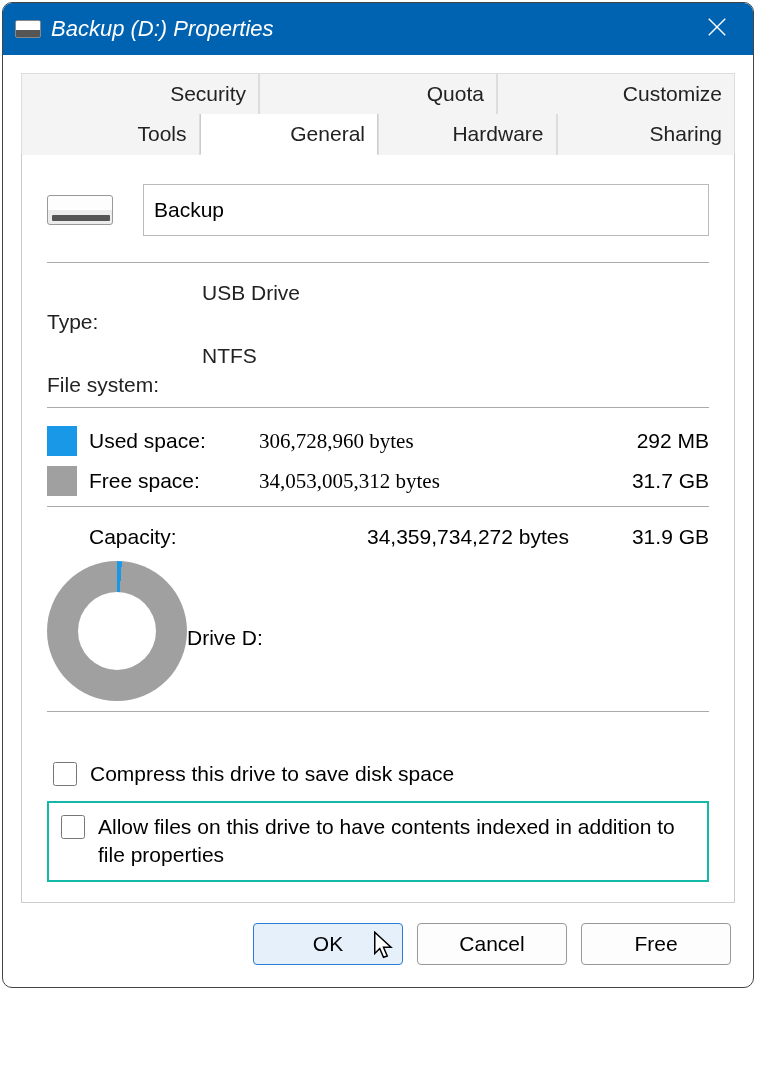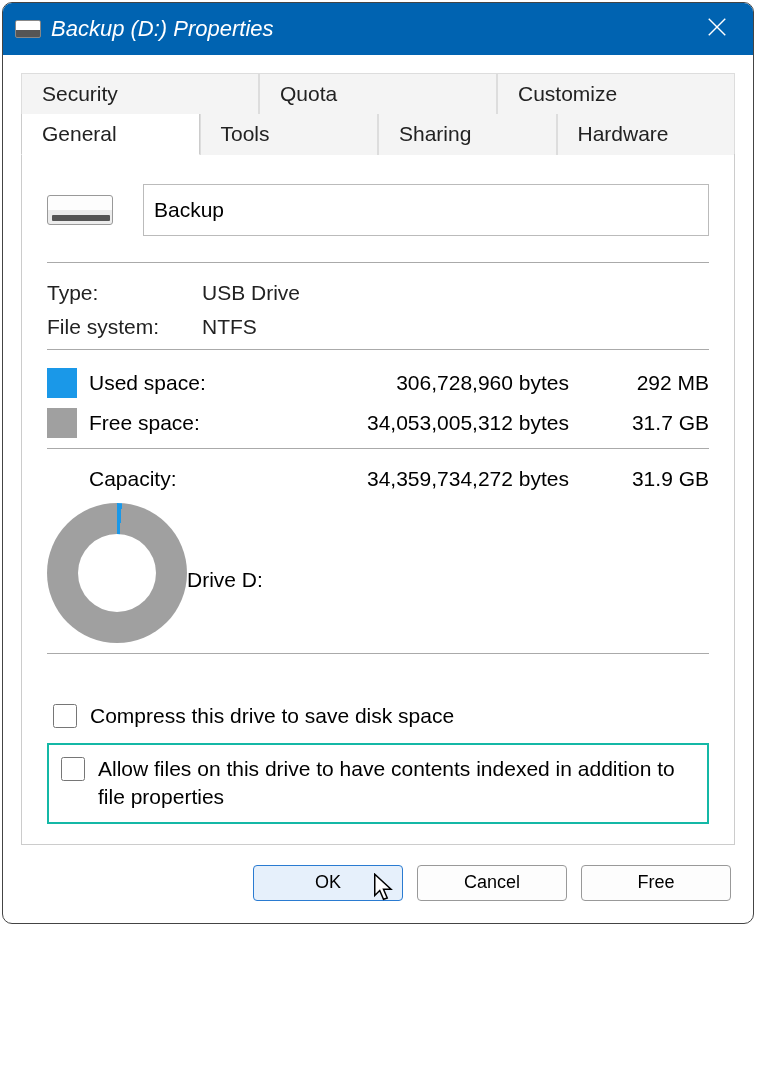--- a/index.html
+++ b/index.html
@@ -49,22 +49,22 @@
   .titlebar .close svg { width: 22px; height: 22px; }
   .tabs-area {
     padding: 18px 18px 0 18px;
     background: #fff;
   }
   .tabs-row {
     display: flex;
   }
   .tab {
     flex: 1;
-    text-align: left;
-    padding: 8px 20px;
+    text-align: right;
+    padding: 8px 12px;
     font-size: 21px;
     color: #222;
     background: #f4f4f4;
     border: 1px solid #ddd;
     border-bottom: none;
     cursor: pointer;
   }
   .tabs-row.second .tab {
     border-top: none;
   }
@@ -117,36 +117,36 @@
     border: none;
     border-top: 1px solid #aaa;
     margin: 10px 0 18px 0;
   }
   .kv {
     display: flex;
     font-size: 21px;
     color: #222;
     margin-bottom: 10px;
   }
-  .kv .k { width: 155px; }
+  .kv .k { width: 155px; margin-top: 29px; }
   .space-rows { margin-top: 11px; }
   .space-row {
     display: flex;
     align-items: center;
     font-size: 21px;
     margin-bottom: 10px;
   }
   .swatch {
     width: 30px; height: 30px;
     margin-right: 12px;
   }
   .swatch.used { background: #1a98e8; }
   .swatch.free { background: #a0a0a0; }
   .space-label { width: 170px; }
-  .space-bytes { flex: 1; text-align: right; padding-right: 40px; }
+  .space-bytes { flex: 1; padding-right: 40px; font-family: Liberation Serif, serif; }
   .space-human { width: 100px; text-align: right; }
   .cap-row {
     display: flex;
     align-items: center;
     font-size: 21px;
     margin-top: 18px;
     margin-bottom: 12px;
   }
   .cap-label { width: 212px; padding-left: 42px; }
   .cap-bytes { flex: 1; text-align: right; padding-right: 40px; }
@@ -194,22 +194,22 @@
     margin-top: 8px;
   }
   .buttons {
     display: flex;
     justify-content: flex-end;
     gap: 14px;
     padding: 20px 22px 22px 22px;
   }
   .btn {
     min-width: 150px;
-    height: 36px;
-    font-size: 18px;
+    height: 42px;
+    font-size: 21px;
     font-family: inherit;
     border: 1px solid #999;
     background: #fdfdfd;
     border-radius: 4px;
     cursor: pointer;
   }
   .btn.primary {
     background: #e6f0fb;
     border: 1.5px solid #2a7bd1;
   }
@@ -234,24 +234,24 @@
     </div>
   </div>
 
   <div class="tabs-area">
     <div class="tabs-row first">
       <div class="tab">Security</div>
       <div class="tab">Quota</div>
       <div class="tab">Customize</div>
     </div>
     <div class="tabs-row second">
+      <div class="tab">Tools</div>
       <div class="tab active">General</div>
-      <div class="tab">Tools</div>
+      <div class="tab">Hardware</div>
       <div class="tab">Sharing</div>
-      <div class="tab">Hardware</div>
     </div>
 
     <div class="content">
 
       <div class="row-drive">
         <div class="drive-icon"></div>
         <input class="drive-name-input" type="text" value="Backup" style="">
       </div>
 
       <hr class="sep">

